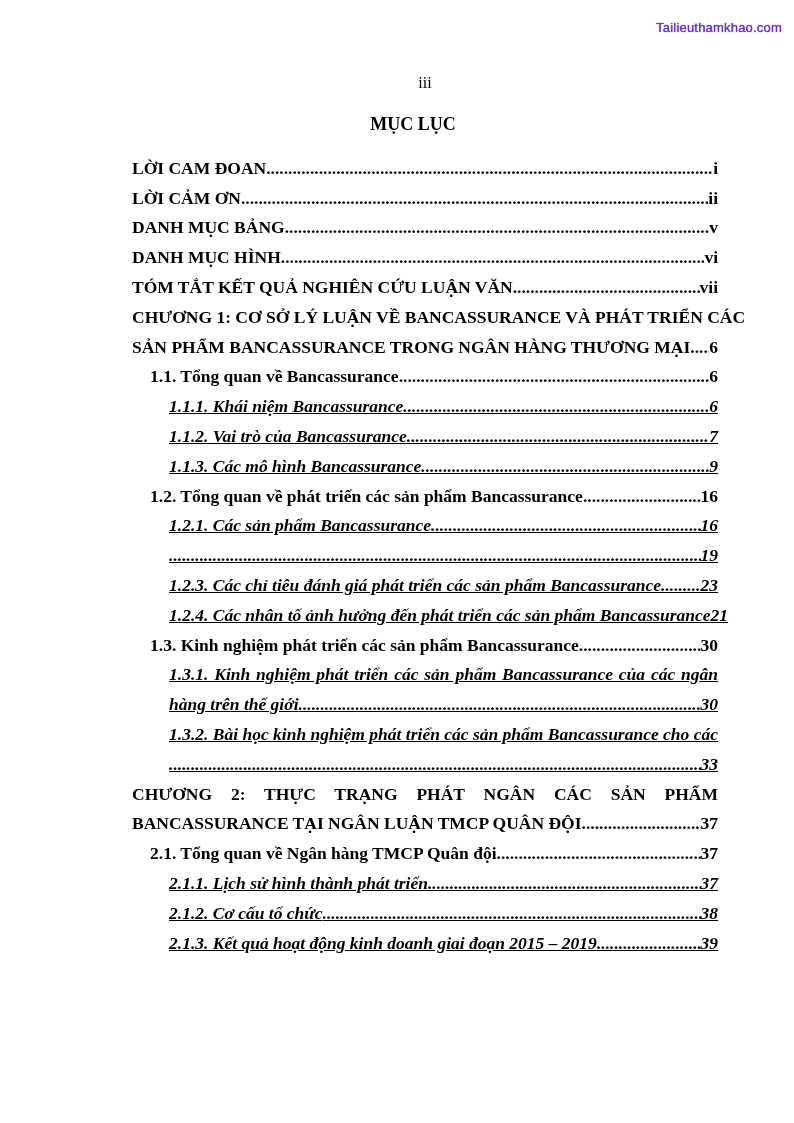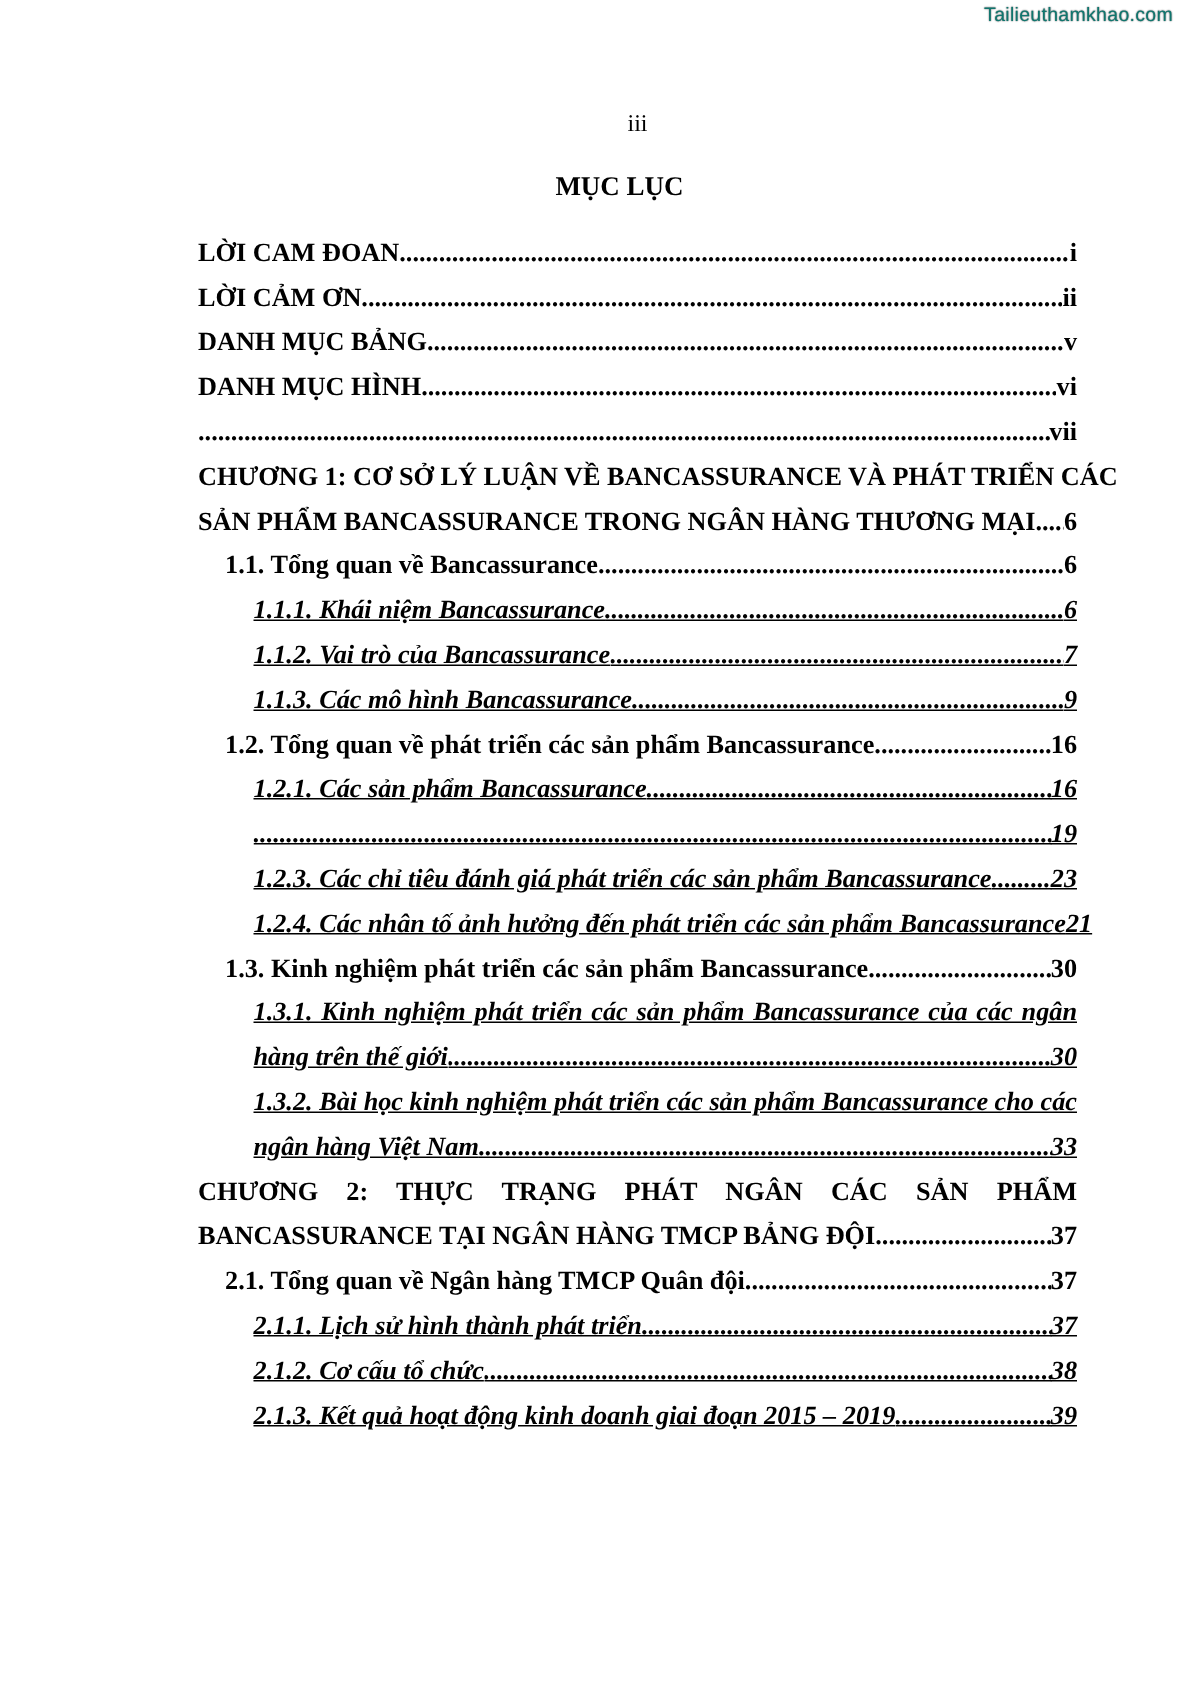--- a/index.html
+++ b/index.html
@@ -1,19 +1,19 @@
 <!DOCTYPE html>
 <html><head>
   <meta charset="utf-8">
   <style>
     html, body { margin: 0; padding: 0; background: #ffffff; }
     body { width: 794px; height: 1123px; position: relative; overflow: hidden;
            font-family: "Liberation Serif", "DejaVu Serif", serif; color: #000; }
-    .watermark { position: absolute; top: 2px; right: 12px; font-family: "Liberation Sans", "DejaVu Sans", sans-serif;
-                 font-size: 13px; color: #0f766e; text-shadow: 0 0 1px #888, 0 0 1px #888; letter-spacing: 0.2px; }
+    .watermark { position: absolute; top: 20px; right: 12px; font-family: "Liberation Sans", "DejaVu Sans", sans-serif;
+                 font-size: 13px; color: #6d28d9; text-shadow: 0 0 1px #888, 0 0 1px #888; letter-spacing: 0.2px; }
     .page-num { position: absolute; top: 74px; left: 0; width: 850px; text-align: center; font-size: 16px; }
     .toc-title { position: absolute; top: 114px; left: 0; width: 826px; text-align: center; font-size: 18px; font-weight: bold; }
     .toc { position: absolute; top: 150px; left: 132px; width: 586px; }
     .row { height: 29.8px; line-height: 24px; font-size: 17.5px; font-weight: bold; display: flex; align-items: flex-end; white-space: nowrap; }
     .row.l2 { padding-left: 18px; }
     .row.l3 { padding-left: 37px; font-style: italic; text-decoration: underline; }
     .row .txt { flex: 0 0 auto; }
     .row .dots { flex: 1 1 auto; overflow: hidden; }
     .row .dots::after { content: "........................................................................................................................................................................................................"; }
     .row .pg { flex: 0 0 auto; }
@@ -41,20 +41,21 @@
       <span class="txt">DANH MỤC BẢNG</span>
       <span class="dots"></span>
       <span class="pg">v</span>
     </div>
   <div class="row l1">
       <span class="txt">DANH MỤC HÌNH</span>
       <span class="dots"></span>
       <span class="pg"> vi</span>
     </div>
   <div class="row l1">
+      <span class="txt">TÓM TẮT KẾT QUẢ NGHIÊN CỨU LUẬN VĂN </span>
       <span class="dots"></span>
       <span class="pg"> vii</span>
     </div>
   <div class="row l1 justify">
       <span class="txt">CHƯƠNG 1: CƠ SỞ LÝ LUẬN VỀ BANCASSURANCE VÀ PHÁT TRIỂN CÁC</span>
     </div>
   <div class="row l1">
       <span class="txt">SẢN PHẨM BANCASSURANCE TRONG NGÂN HÀNG THƯƠNG MẠI </span>
       <span class="dots"></span>
       <span class="pg">6</span>
@@ -113,29 +114,28 @@
     </div>
   <div class="row l3">
       <span class="txt">hàng trên thế giới </span>
       <span class="dots"></span>
       <span class="pg">30</span>
     </div>
   <div class="row l3 justify">
       <span class="txt">1.3.2. Bài học kinh nghiệm phát triển các sản phẩm Bancassurance cho các</span>
     </div>
   <div class="row l3">
-      <span class="txt">ngân hàng Việt Nam </span>
       <span class="dots"></span>
       <span class="pg">33</span>
     </div>
   <div class="row l1 justify">
       <span class="txt">CHƯƠNG 2: THỰC TRẠNG PHÁT NGÂN CÁC SẢN PHẨM</span>
     </div>
   <div class="row l1">
-      <span class="txt">BANCASSURANCE TẠI NGÂN HÀNG TMCP BẢNG ĐỘI</span>
+      <span class="txt">BANCASSURANCE TẠI NGÂN LUẬN TMCP QUÂN ĐỘI</span>
       <span class="dots"></span>
       <span class="pg">37</span>
     </div>
   <div class="row l2">
       <span class="txt">2.1. Tổng quan về Ngân hàng TMCP Quân đội</span>
       <span class="dots"></span>
       <span class="pg">37</span>
     </div>
   <div class="row l3">
       <span class="txt">2.1.1. Lịch sử hình thành phát triển</span>

